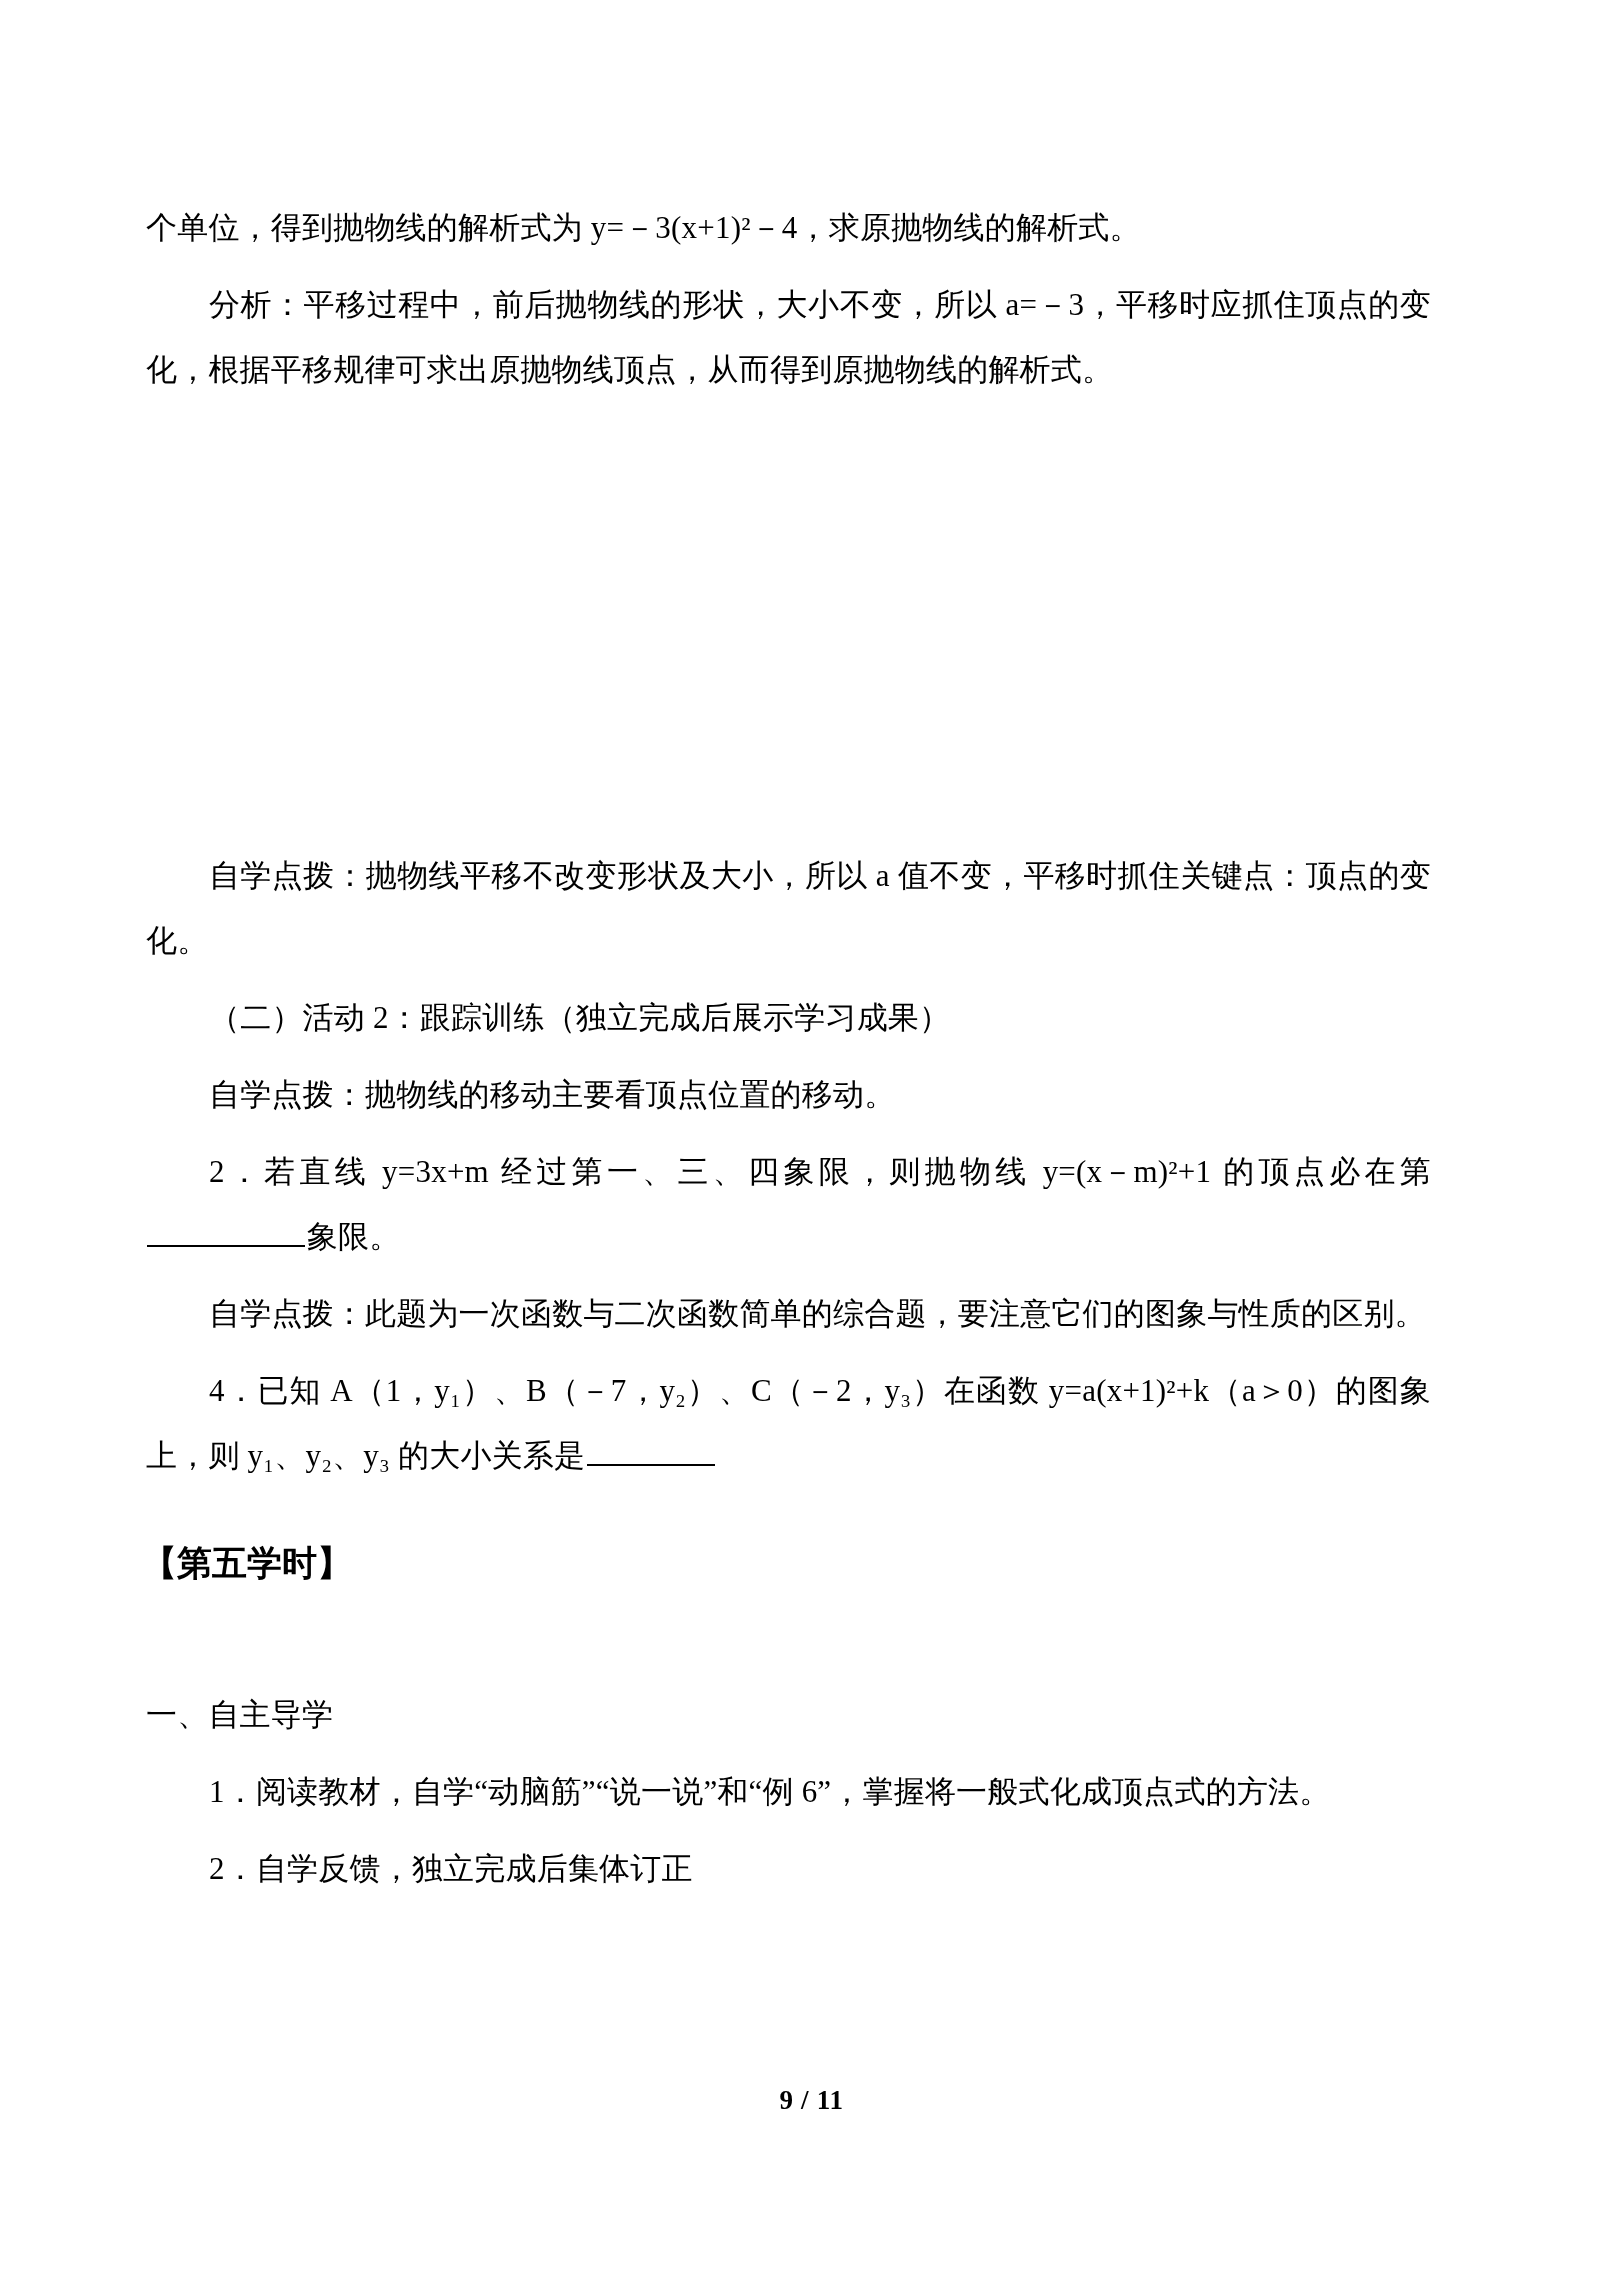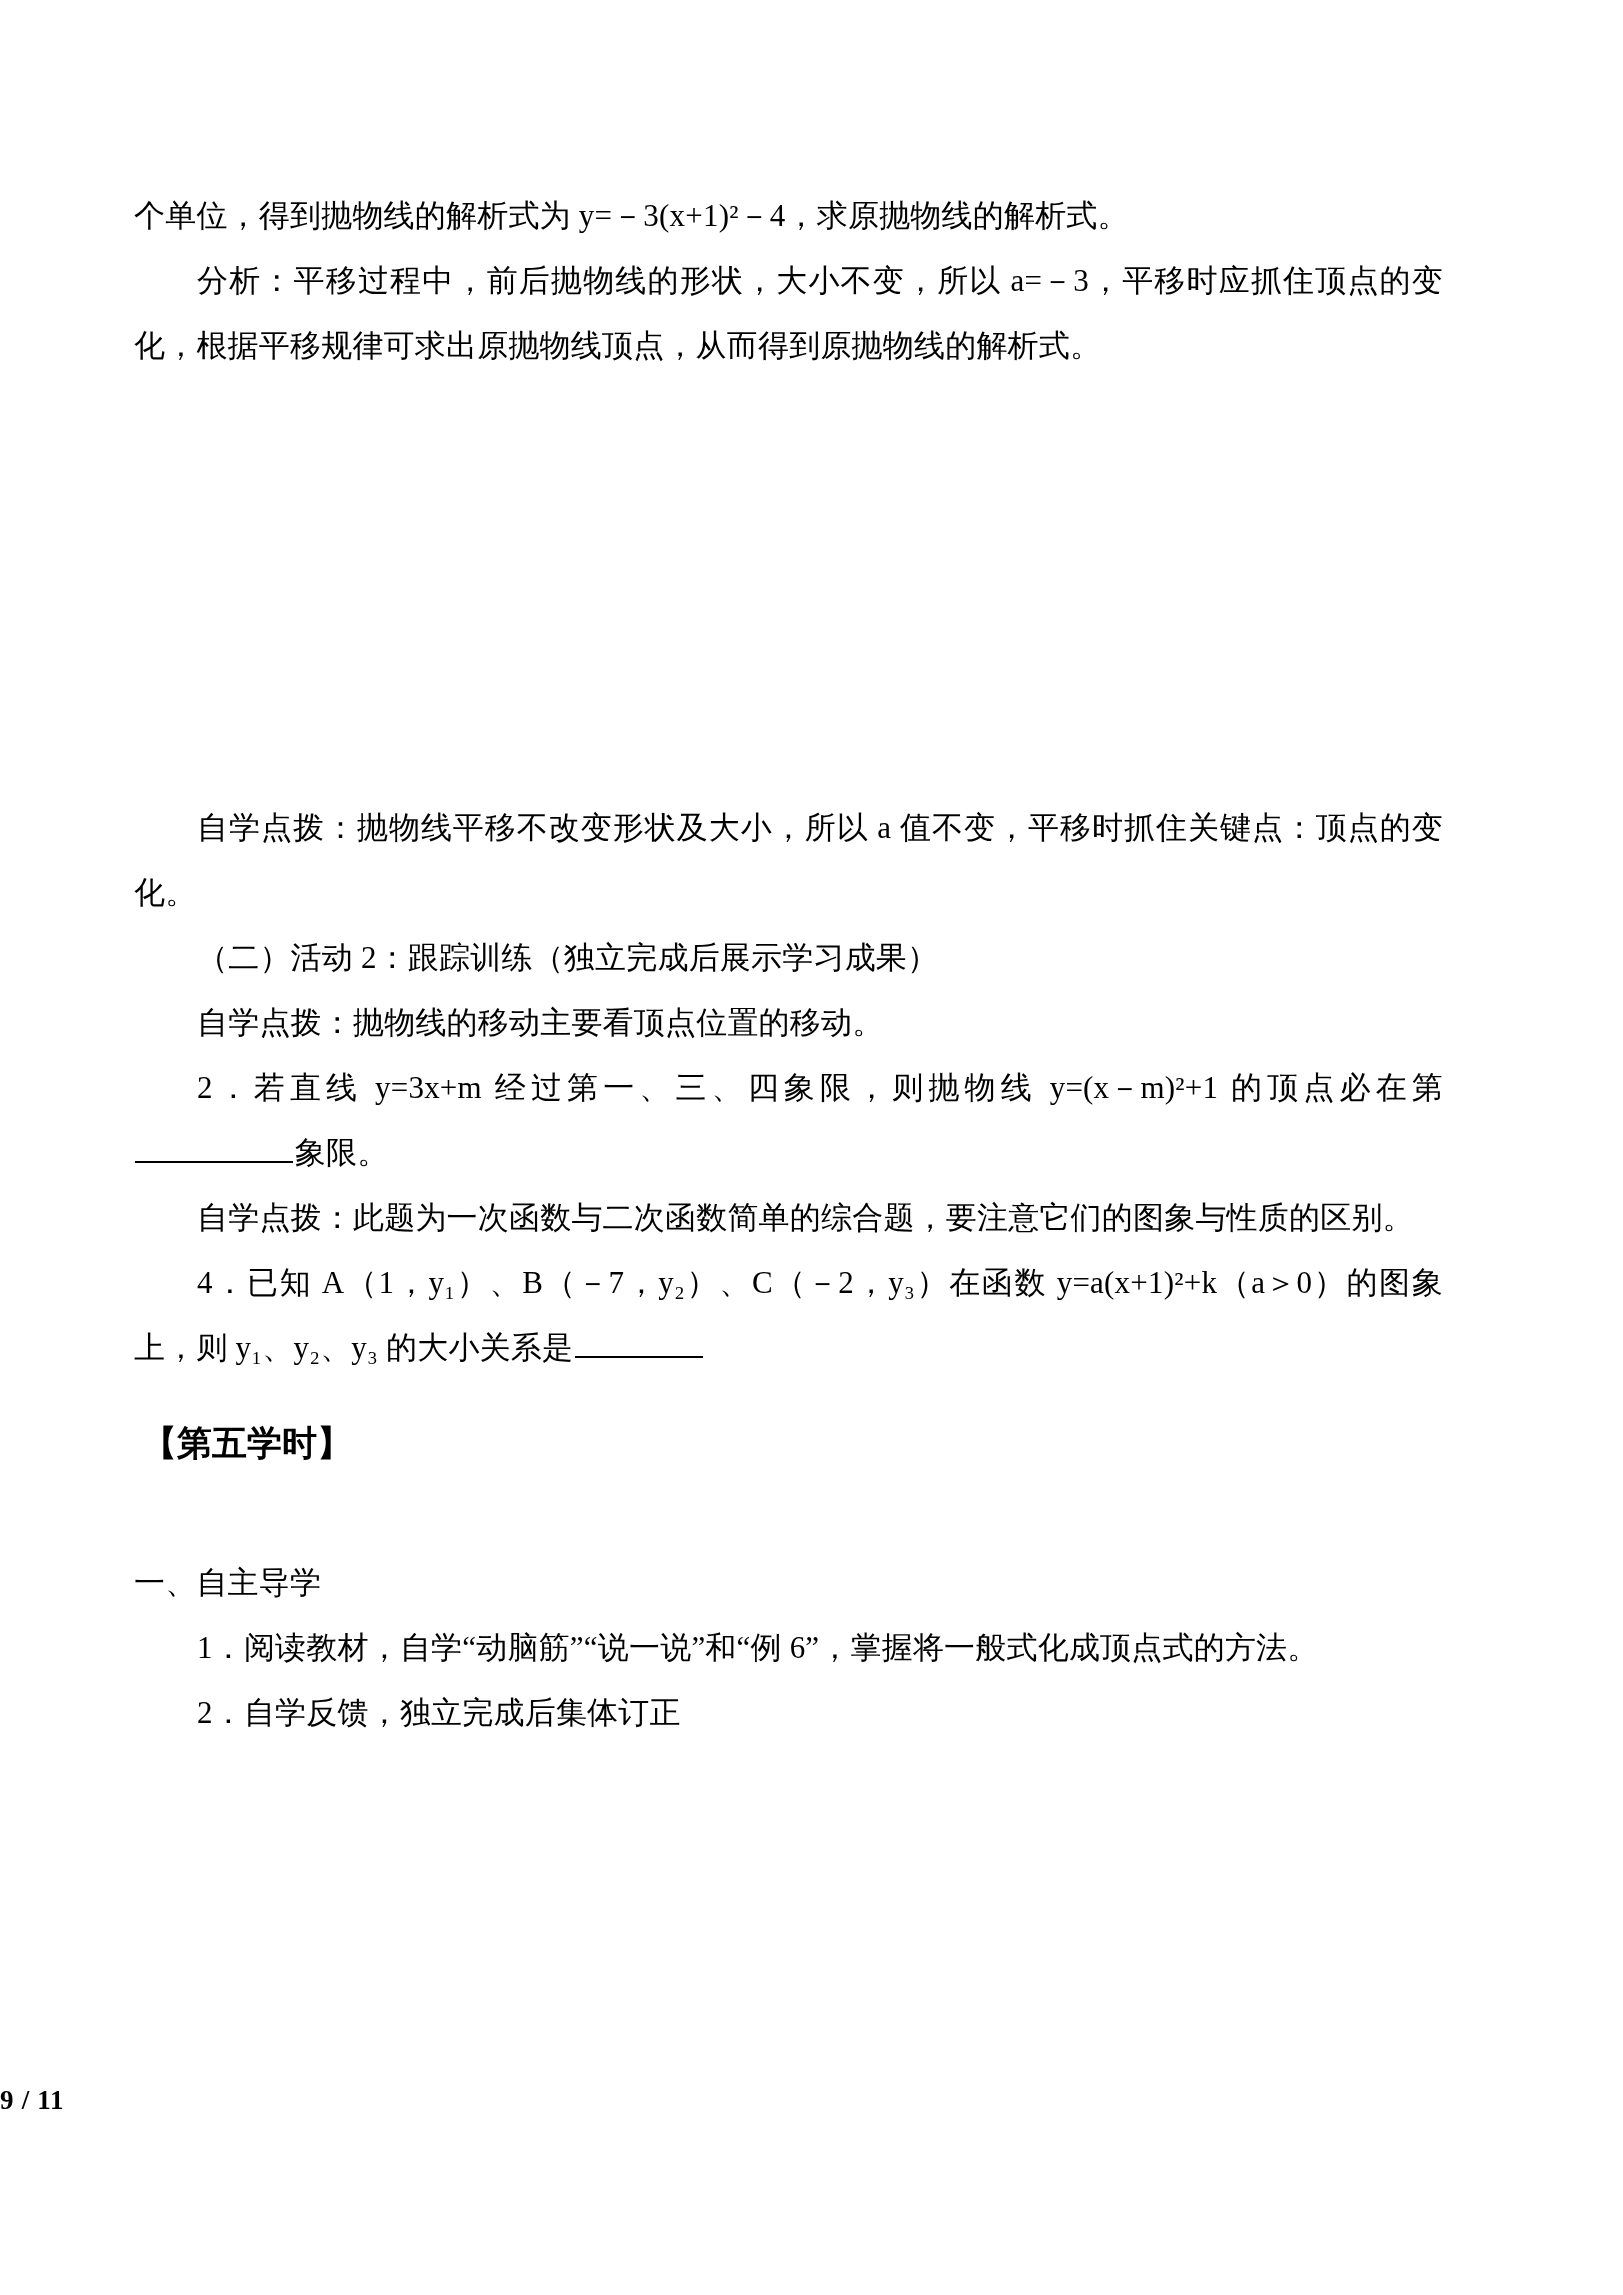--- a/index.html
+++ b/index.html
@@ -25,21 +25,21 @@
     left: 134px;
     top: 183px;
     width: 1309px;
   }
   
   .para {
     font-size: 31px;
     line-height: 65px;
     text-align: justify;
     text-justify: inter-ideograph;
-    margin: 0;
+    margin: 12px;
     letter-spacing: 0.2px;
     font-family: "Liberation Serif", "DejaVu Serif", serif;
   }
   .indent {
     text-indent: 63px;
   }
   .noindent {
     text-indent: 0;
   }
   
@@ -70,21 +70,21 @@
   .workspace {
     height: 417px;
   }
 
   
   .page-number {
     position: absolute;
     left: 0;
     right: 0;
     top: 2085px;
-    text-align: left;
+    text-align: center;
     font-size: 27px;
     font-weight: bold;
     font-family: "Liberation Serif", "DejaVu Serif", serif;
     letter-spacing: 0.7px;
   }
 </style>
 </head>
 <body>
 
 <div class="page">

